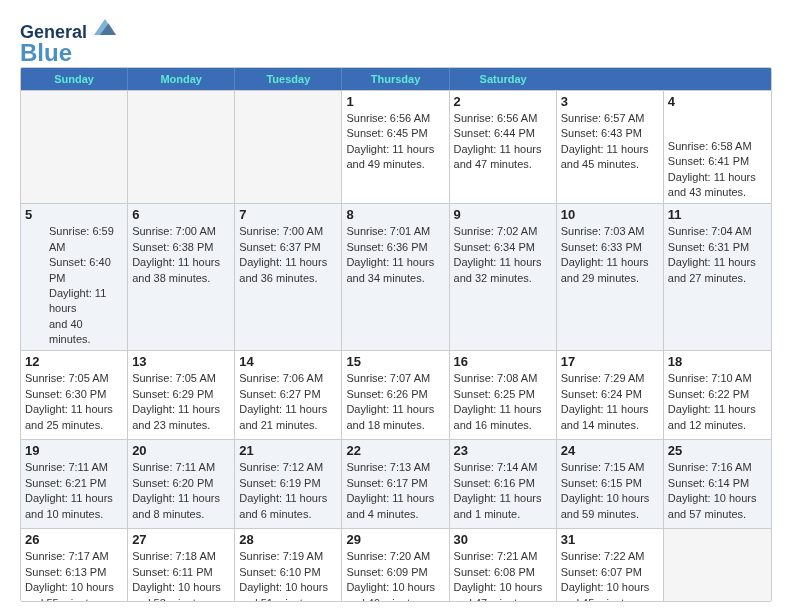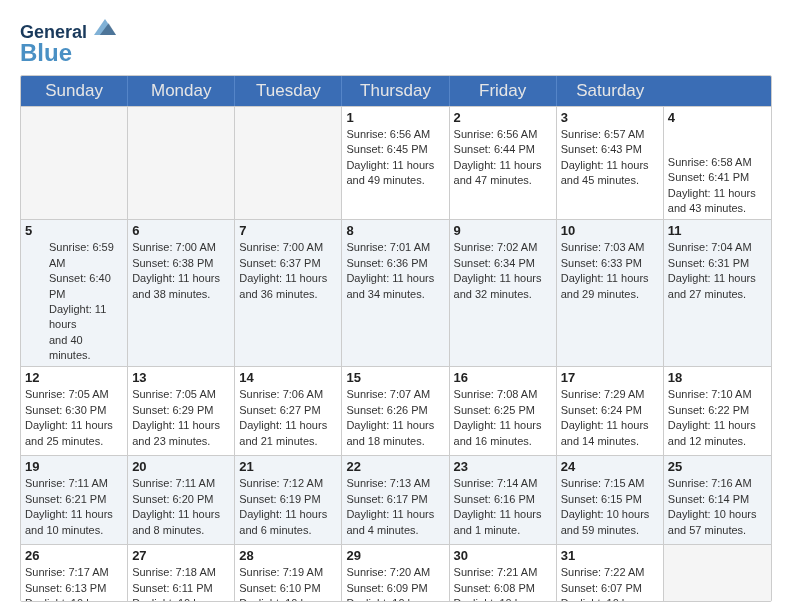--- a/index.html
+++ b/index.html
@@ -14,21 +14,20 @@
       width: 792px;
       height: 612px;
       padding: 16px 20px 10px 20px;
       display: flex;
       flex-direction: column;
     }
     .header {
       display: flex;
       justify-content: space-between;
       align-items: flex-start;
-      margin-bottom: 8px;
     }
     .logo {
       display: flex;
       align-items: center;
     }
     .logo-text {
       font-size: 18px;
       font-weight: bold;
       color: #1a3a5c;
       line-height: 1.1;
@@ -55,23 +54,23 @@
       border: 1px solid #ccc;
       border-radius: 2px;
       overflow: hidden;
     }
     .cal-header {
       display: grid;
       grid-template-columns: repeat(7, 1fr);
       background: #3a6db5;
     }
     .cal-header-cell {
-      color: #e5e5e5;
-      font-weight: normal;
-      font-size: 17px;
+      color: #5eead4;
+      font-weight: bold;
+      font-size: 11px;
       text-align: center;
       padding: 5px 2px;
       border-right: 1px solid #5585c8;
     }
     .cal-header-cell:last-child { border-right: none; }
     .cal-body {
       display: flex;
       flex-direction: column;
     }
     .cal-row {
@@ -125,21 +124,20 @@
       <div class="location"></div>
     </div>
   </div>
 
   <div class="calendar">
     <div class="cal-header">
     <div class="cal-header-cell">Sunday</div>
         <div class="cal-header-cell">Monday</div>
         <div class="cal-header-cell">Tuesday</div>
         <div class="cal-header-cell">Thursday</div>
-        <div class="cal-header-cell">Friday</div>
         <div class="cal-header-cell">Saturday</div>
       </div>
     <div class="cal-body">
     <div class="cal-row" style="min-height: 88px;">
           <div class="cal-cell empty"></div>
           <div class="cal-cell empty"></div>
           <div class="cal-cell empty"></div>
           <div class="cal-cell">
             <div class="day-num">1</div>
             <div class="day-info" style="white-space: pre-line;">Sunrise: 6:56 AM

